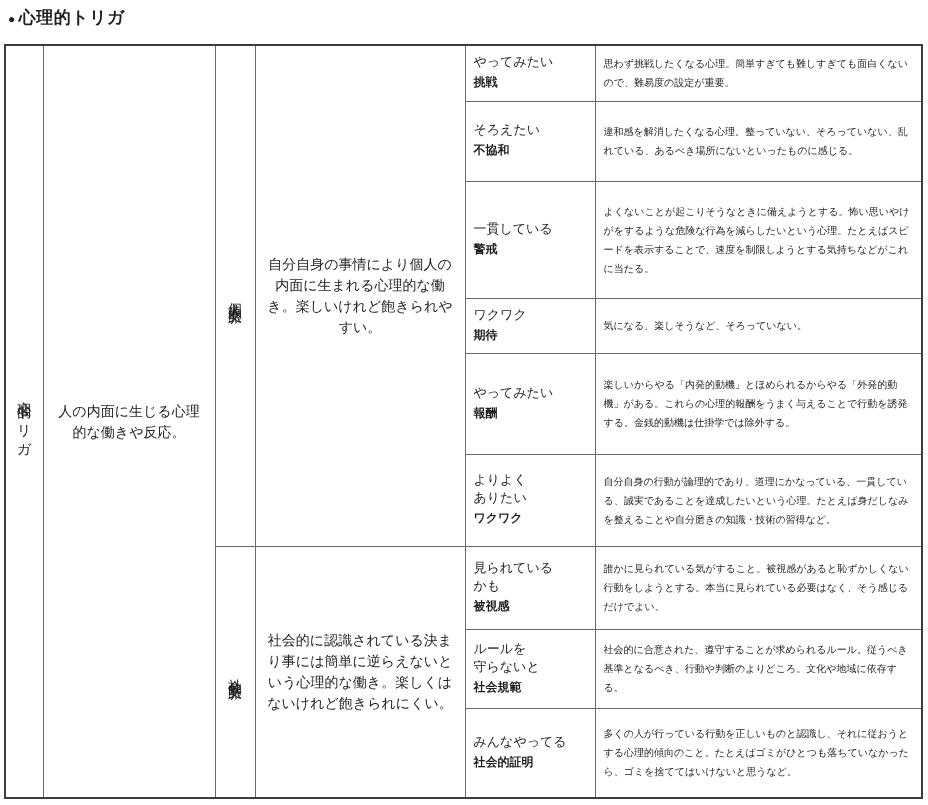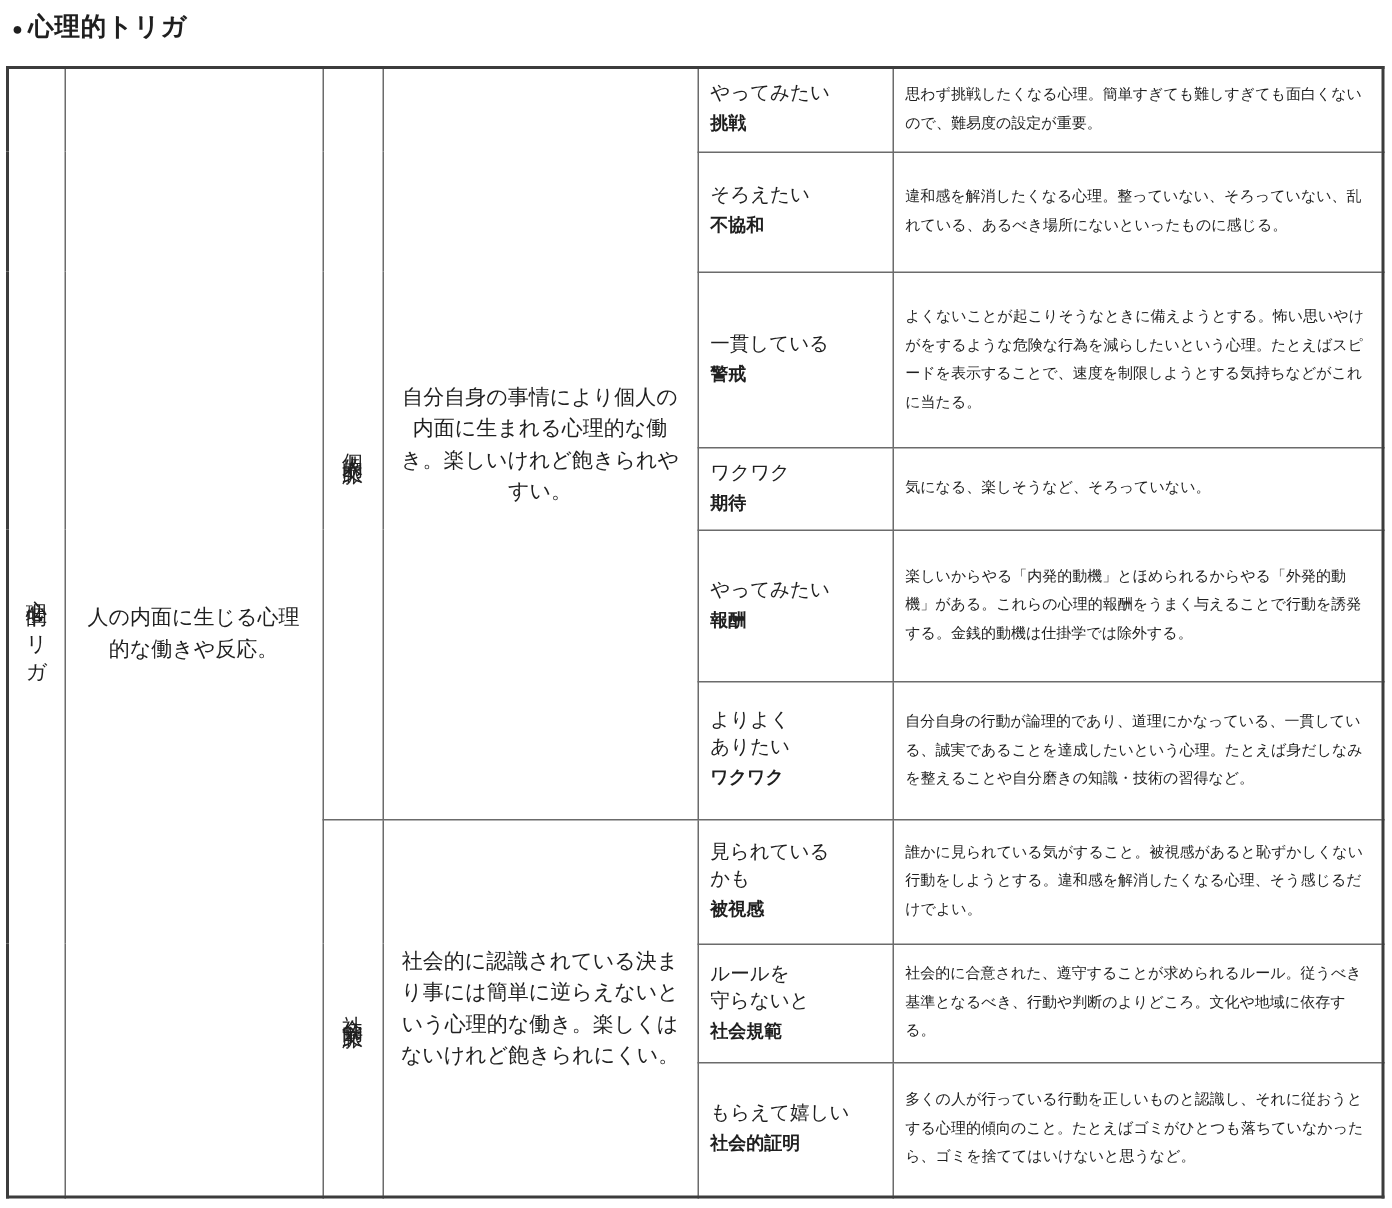--- a/index.html
+++ b/index.html
@@ -137,35 +137,35 @@
       <tr>
         <td class="vcell" rowspan="3">
           <span class="vtext">社会的文脈</span>
         </td>
         <td class="flow-desc" rowspan="3">社会的に認識されている決まり事には簡単に逆らえないという心理的な働き。楽しくはないけれど飽きられにくい。</td>
         <td class="trigger-cell">
           <div class="trigger-reading">見られている
 かも</div>
           <div class="trigger-name">被視感</div>
         </td>
-        <td class="desc-cell">誰かに見られている気がすること。被視感があると恥ずかしくない行動をしようとする。違和感を解消したくなる心理、そう感じるだけでよい。</td>
+        <td class="desc-cell">誰かに見られている気がすること。被視感があると恥ずかしくない行動をしようとする。本当に見られている必要はなく、そう感じるだけでよい。</td>
       </tr>
 
       <tr>
         <td class="trigger-cell">
           <div class="trigger-reading">ルールを
 守らないと</div>
           <div class="trigger-name">社会規範</div>
         </td>
         <td class="desc-cell">社会的に合意された、遵守することが求められるルール。従うべき基準となるべき、行動や判断のよりどころ。文化や地域に依存する。</td>
       </tr>
 
       <tr>
         <td class="trigger-cell">
-          <div class="trigger-reading">もらえて嬉しい</div>
+          <div class="trigger-reading">みんなやってる</div>
           <div class="trigger-name">社会的証明</div>
         </td>
         <td class="desc-cell">多くの人が行っている行動を正しいものと認識し、それに従おうとする心理的傾向のこと。たとえばゴミがひとつも落ちていなかったら、ゴミを捨ててはいけないと思うなど。</td>
       </tr>
     </tbody>
   </table>
 
 </div>
 
 </body></html>

